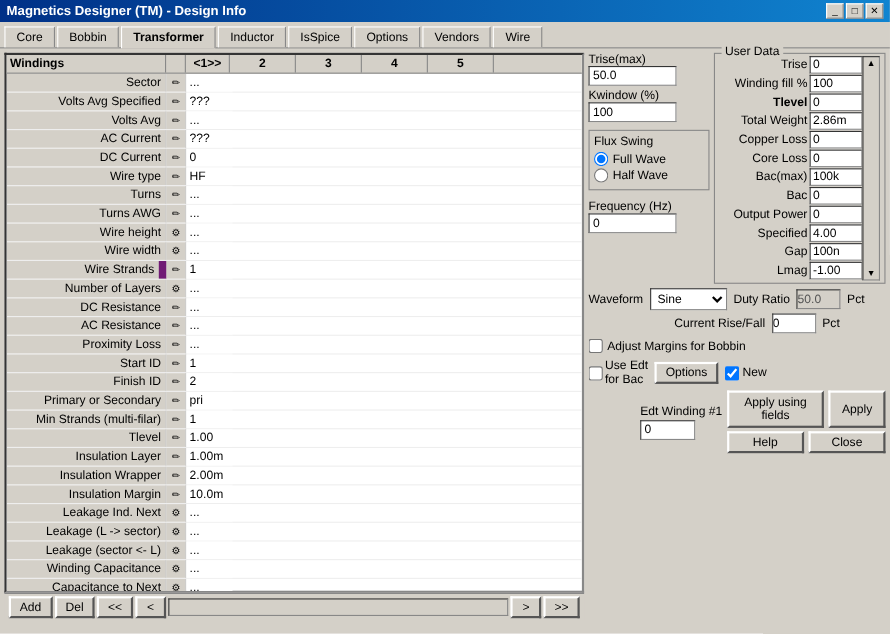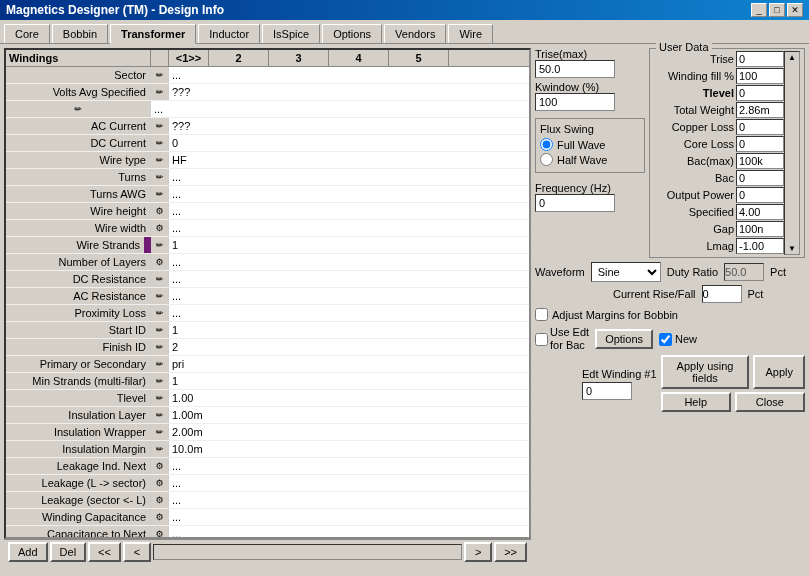--- a/index.html
+++ b/index.html
@@ -229,20 +229,21 @@
       <div style="padding:1px 3px;border-right:1px solid #ccc;font-size:11px;background:#d4d0c8;display:flex;align-items:center;justify-content:flex-end;padding-right:4px;">Sector</div>
       <div style="padding:1px 2px;border-right:1px solid #ccc;font-size:9px;background:#d4d0c8;display:flex;align-items:center;justify-content:center;">✏</div>
       <div style="padding:1px 3px;font-size:11px;background:white;display:flex;align-items:center;">...</div>
     </div>
             <div style="display: grid; grid-template-columns: 145px 18px 42px; border-bottom: 1px solid rgb(238, 238, 238); min-height: 17px;">
       <div style="padding:1px 3px;border-right:1px solid #ccc;font-size:11px;background:#d4d0c8;display:flex;align-items:center;justify-content:flex-end;padding-right:4px;">Volts Avg Specified</div>
       <div style="padding:1px 2px;border-right:1px solid #ccc;font-size:9px;background:#d4d0c8;display:flex;align-items:center;justify-content:center;">✏</div>
       <div style="padding:1px 3px;font-size:11px;background:white;display:flex;align-items:center;">???</div>
     </div>
             <div style="display: grid; grid-template-columns: 145px 18px 42px; border-bottom: 1px solid rgb(238, 238, 238); min-height: 17px;">
+      <div style="padding:1px 3px;border-right:1px solid #ccc;font-size:11px;background:#d4d0c8;display:flex;align-items:center;justify-content:flex-end;padding-right:4px;">Volts Avg</div>
       <div style="padding:1px 2px;border-right:1px solid #ccc;font-size:9px;background:#d4d0c8;display:flex;align-items:center;justify-content:center;">✏</div>
       <div style="padding:1px 3px;font-size:11px;background:white;display:flex;align-items:center;">...</div>
     </div>
             <div style="display: grid; grid-template-columns: 145px 18px 42px; border-bottom: 1px solid rgb(238, 238, 238); min-height: 17px;">
       <div style="padding:1px 3px;border-right:1px solid #ccc;font-size:11px;background:#d4d0c8;display:flex;align-items:center;justify-content:flex-end;padding-right:4px;">AC Current</div>
       <div style="padding:1px 2px;border-right:1px solid #ccc;font-size:9px;background:#d4d0c8;display:flex;align-items:center;justify-content:center;">✏</div>
       <div style="padding:1px 3px;font-size:11px;background:white;display:flex;align-items:center;">???</div>
     </div>
             <div style="display: grid; grid-template-columns: 145px 18px 42px; border-bottom: 1px solid rgb(238, 238, 238); min-height: 17px;">
       <div style="padding:1px 3px;border-right:1px solid #ccc;font-size:11px;background:#d4d0c8;display:flex;align-items:center;justify-content:flex-end;padding-right:4px;">DC Current</div>

